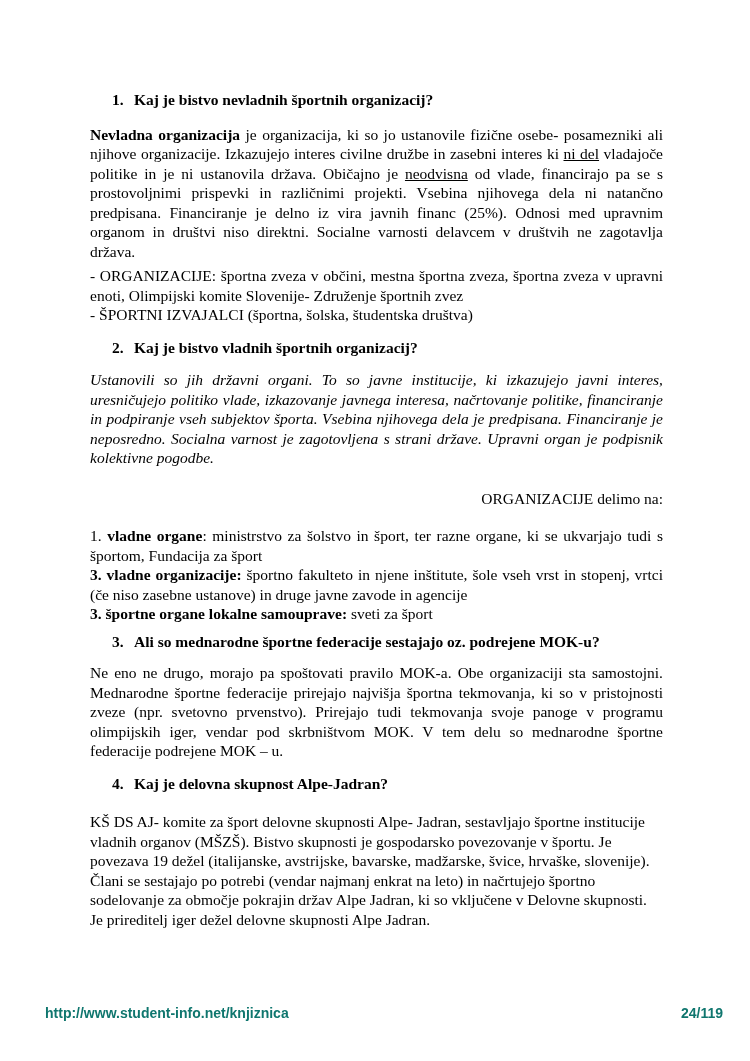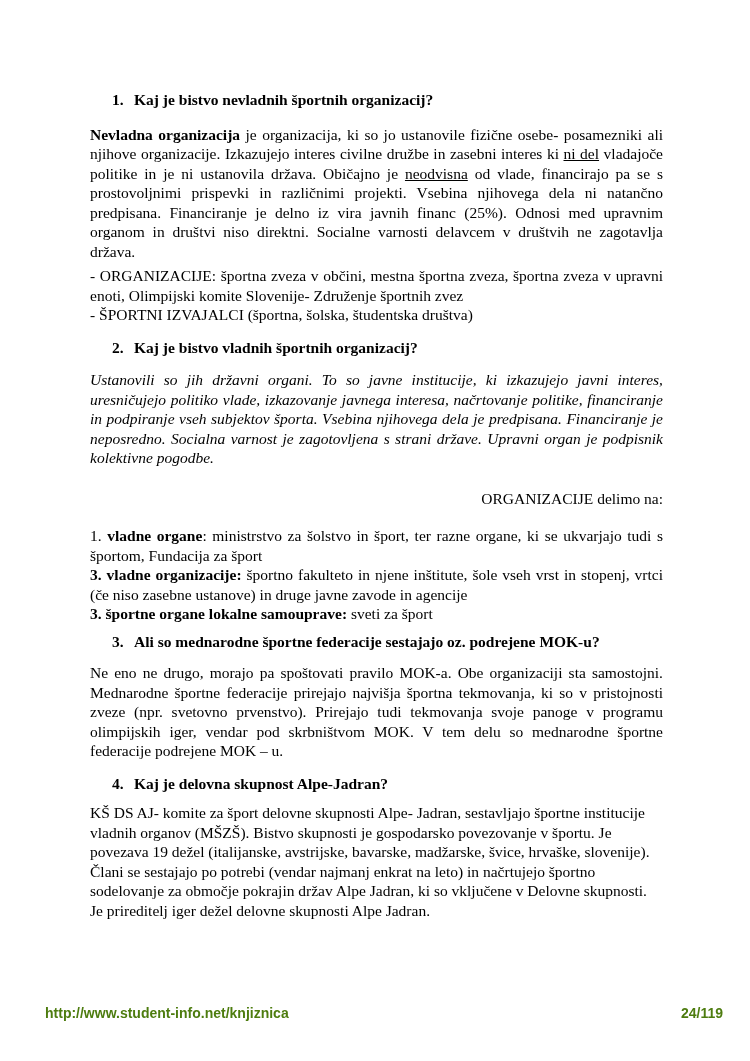--- a/index.html
+++ b/index.html
@@ -44,33 +44,33 @@
 
   .mt-p1    { margin-top: 15px; }
   .mt-org   { margin-top: 5px;  }
   .mt-h2    { margin-top: 13px; }
   .mt-p2    { margin-top: 13px; font-style: italic; }
   .mt-intro { margin-top: 21px; text-align: right;  }
   .mt-list  { margin-top: 18px; }
   .mt-h3    { margin-top: 8px;  }
   .mt-p3    { margin-top: 12px; }
   .mt-h4    { margin-top: 13px; }
-  .mt-p4    { margin-top: 10px; }
+  .mt-p4    { margin-top: 19px; }
 
   u { text-decoration: underline; }
   b, strong { font-weight: bold; }
 
   .footer-url, .footer-page {
     position: absolute;
     top: 1005px;
     font-family: "Liberation Sans", sans-serif;
     font-weight: bold;
     font-size: 14px;
     line-height: 16px;
-    color: #4d7c0f;
+    color: #0f766e;
   }
   .footer-url  { left: 45px; }
   .footer-page { right: 27px; }
 </style>
 </head>
 <body>
 
 <div class="page">
   <div class="content">
 

